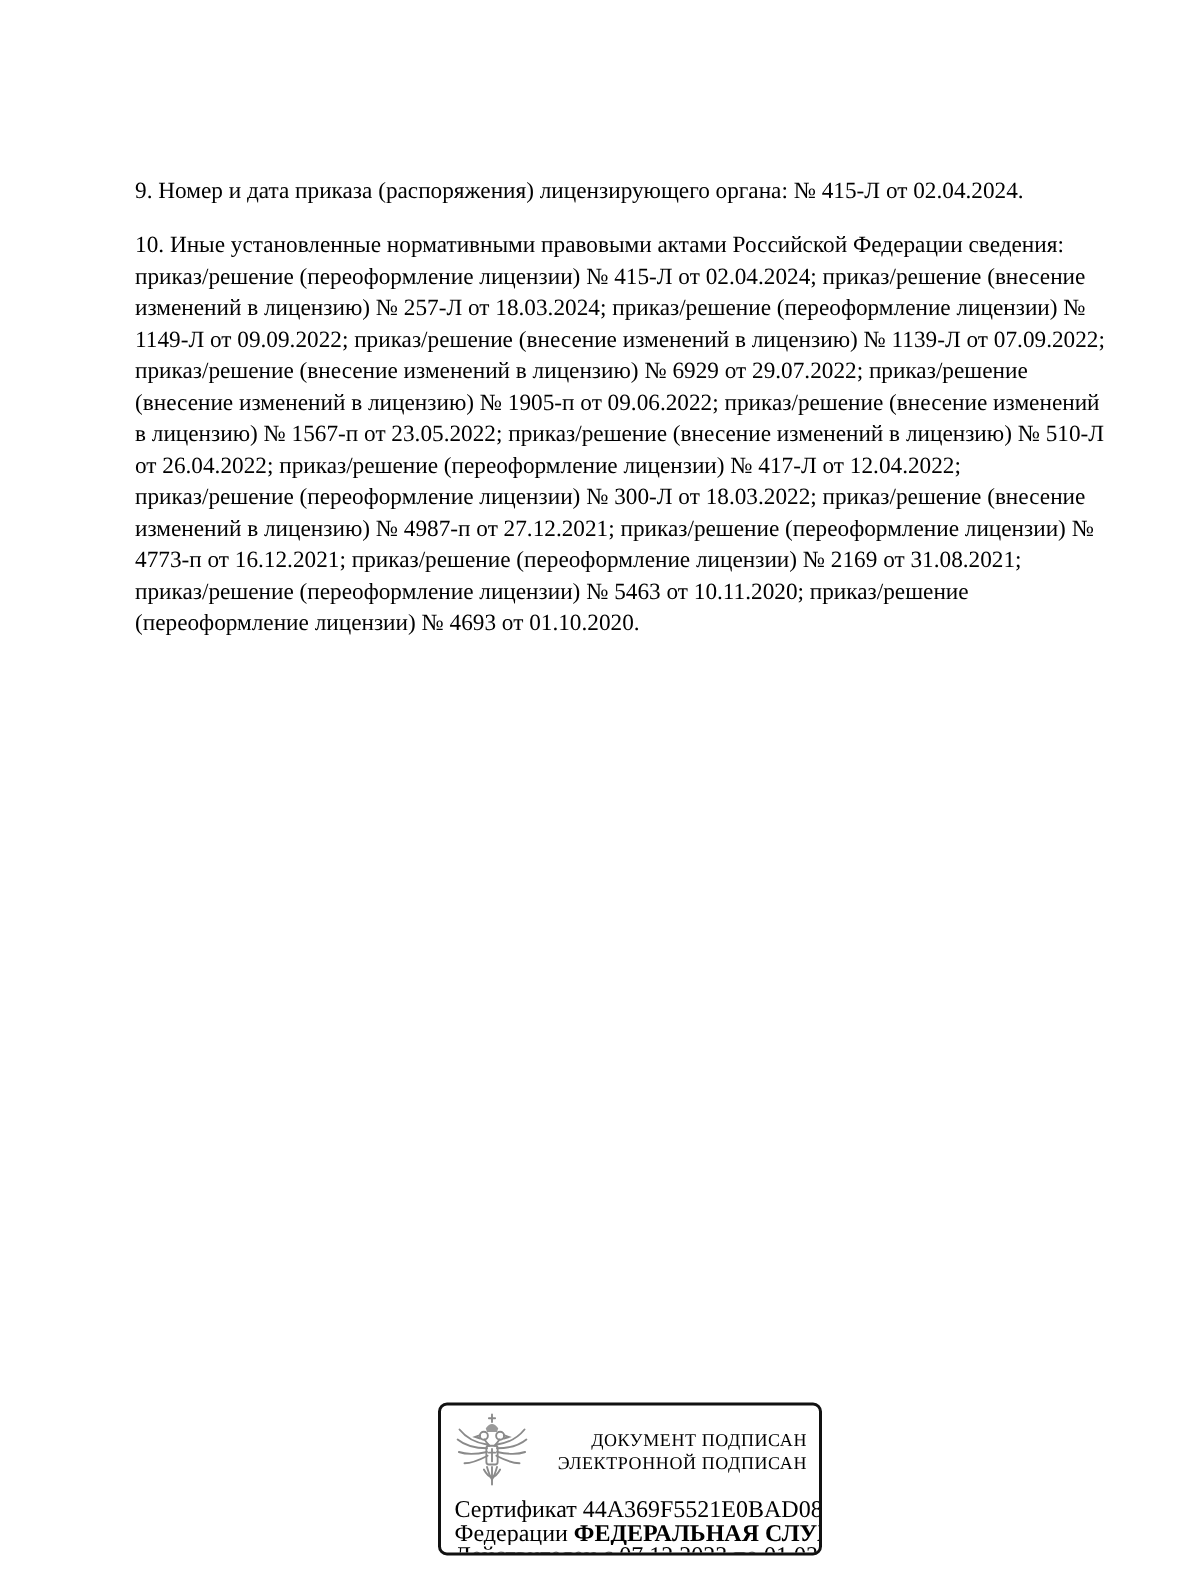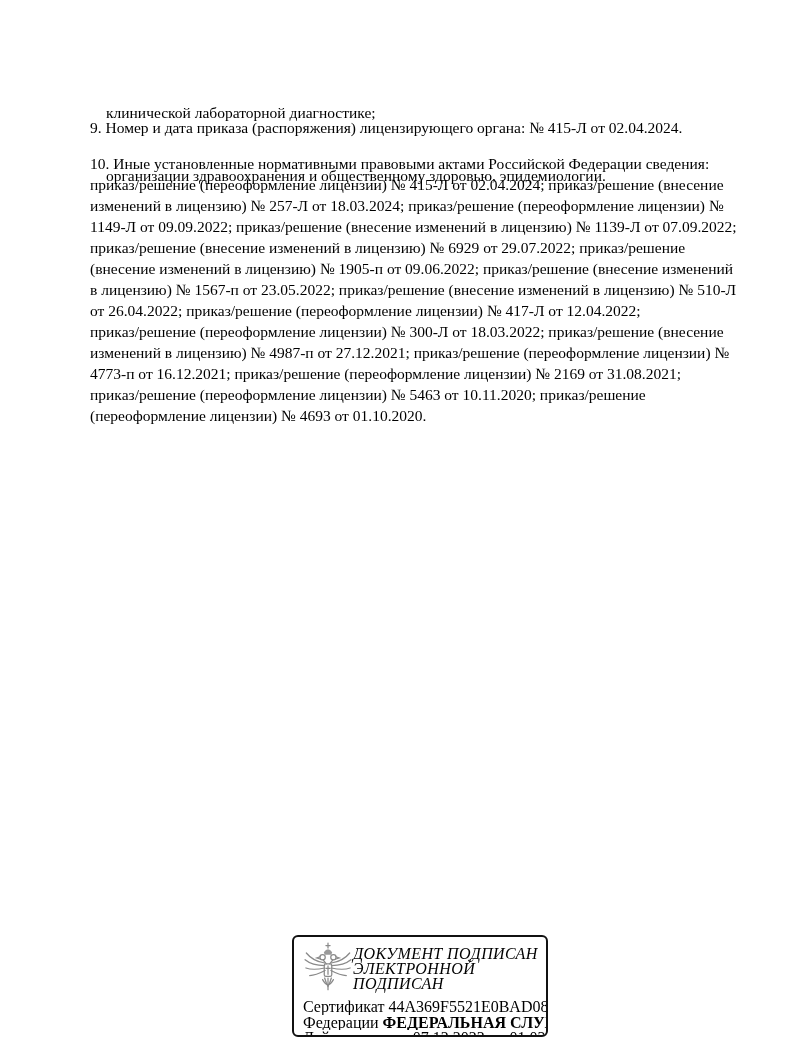--- a/index.html
+++ b/index.html
@@ -51,47 +51,42 @@
   }
   .emblem {
     width: 50px;
     height: 52px;
     flex: 0 0 auto;
     display: block;
   }
   .emblem svg { width: 100%; height: 100%; display: block; }
   .stamp-title {
     flex: 1;
-    text-align: left;
-    font-size: 16px;
+    text-align: right;
+    font-size: 12px;
     line-height: 15px;
     letter-spacing: 0.4px;
     color: #000000;
     padding-right: 2px;
-    font-style: italic;
   }
   .stamp-info {
     padding: 4px 0 0 9px;
     font-size: 16px;
     line-height: 15.5px;
     color: #000000;
     font-family: Liberation Serif, serif;
   }
   .info-line { white-space: nowrap; overflow: hidden; }
   .bold { font-weight: bold; }
 </style>
 </head>
 <body>
 
 <div class="page">
 
-  <div class="cont-items">
-    <div>клинической лабораторной диагностике;</div>
-    <div>организации здравоохранения и общественному здоровью, эпидемиологии.</div>
-  </div>
 
   <p class="para p9">9. Номер и дата приказа (распоряжения) лицензирующего органа: № 415-Л от 02.04.2024.</p>
 
   <p class="para p10">10. Иные установленные нормативными правовыми актами Российской Федерации сведения:
 приказ/решение (переоформление лицензии) № 415-Л от 02.04.2024; приказ/решение (внесение
 изменений в лицензию) № 257-Л от 18.03.2024; приказ/решение (переоформление лицензии) №
 1149-Л от 09.09.2022; приказ/решение (внесение изменений в лицензию) № 1139-Л от 07.09.2022;
 приказ/решение (внесение изменений в лицензию) № 6929 от 29.07.2022; приказ/решение
 (внесение изменений в лицензию) № 1905-п от 09.06.2022; приказ/решение (внесение изменений
 в лицензию) № 1567-п от 23.05.2022; приказ/решение (внесение изменений в лицензию) № 510-Л

